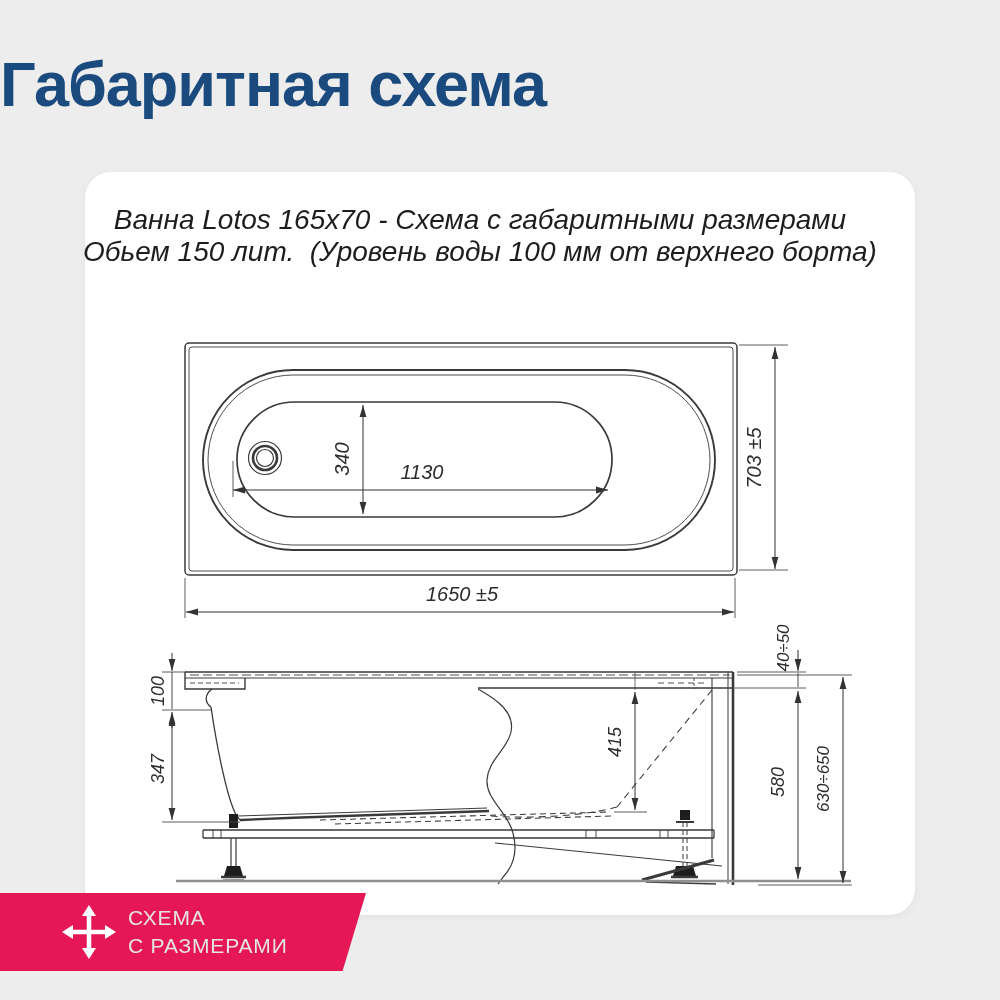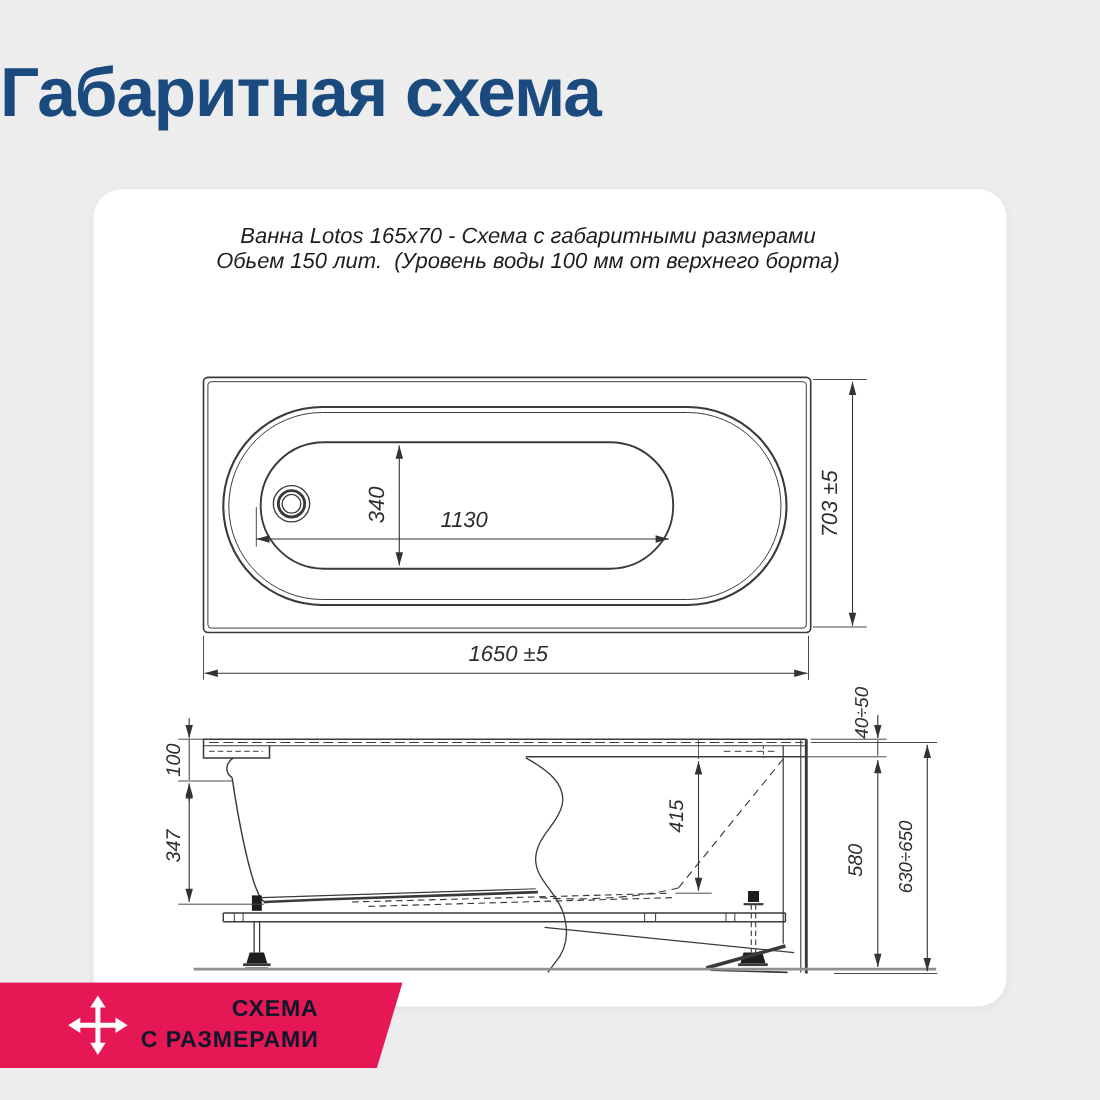--- a/index.html
+++ b/index.html
@@ -10,35 +10,35 @@
   .page-title{
     position:absolute;left:0;top:48px;width:820px;
     font-size:63px;font-weight:800;color:#1b4a7e;letter-spacing:-1px;
   }
   .card{
     position:absolute;left:85px;top:172px;width:830px;height:743px;
     background:#ffffff;border-radius:26px;box-shadow:0 2px 8px rgba(0,0,0,0.05);
   }
   .captions{
     position:absolute;left:0;top:204px;width:960px;text-align:center;
-    color:#1d1d1d;font-style:italic;font-size:20px;
+    color:#1d1d1d;font-style:italic;font-size:28px;
   }
   .captions .line2{}
   svg.drawing{position:absolute;left:0;top:0;}
   .dim{font:italic 20px "Liberation Sans",sans-serif;fill:#2d2d2d;}
   .dim.sm{font-size:18px;}
   .dim.xs{font-size:17px;}
   .badge{
     position:absolute;left:0;top:893px;width:366px;height:78px;
     background:#e51755;clip-path:polygon(0 0,100% 0,93.6% 100%,0 100%);
     z-index:5;
   }
   .badge-text{
-    position:absolute;left:128px;top:11px;color:#0f172a;
-    font-size:21px;font-weight:700;letter-spacing:0.8px;line-height:28px;text-align:right;
+    position:absolute;left:128px;top:11px;color:#e5e5e5;
+    font-size:21px;font-weight:400;letter-spacing:0.8px;line-height:28px;
   }
   .badge-icon{position:absolute;left:60px;top:10px;}
 </style>
 </head>
 <body>
 
 <div class="page-title">Габаритная схема</div>
 
 <div class="card"></div>
 

